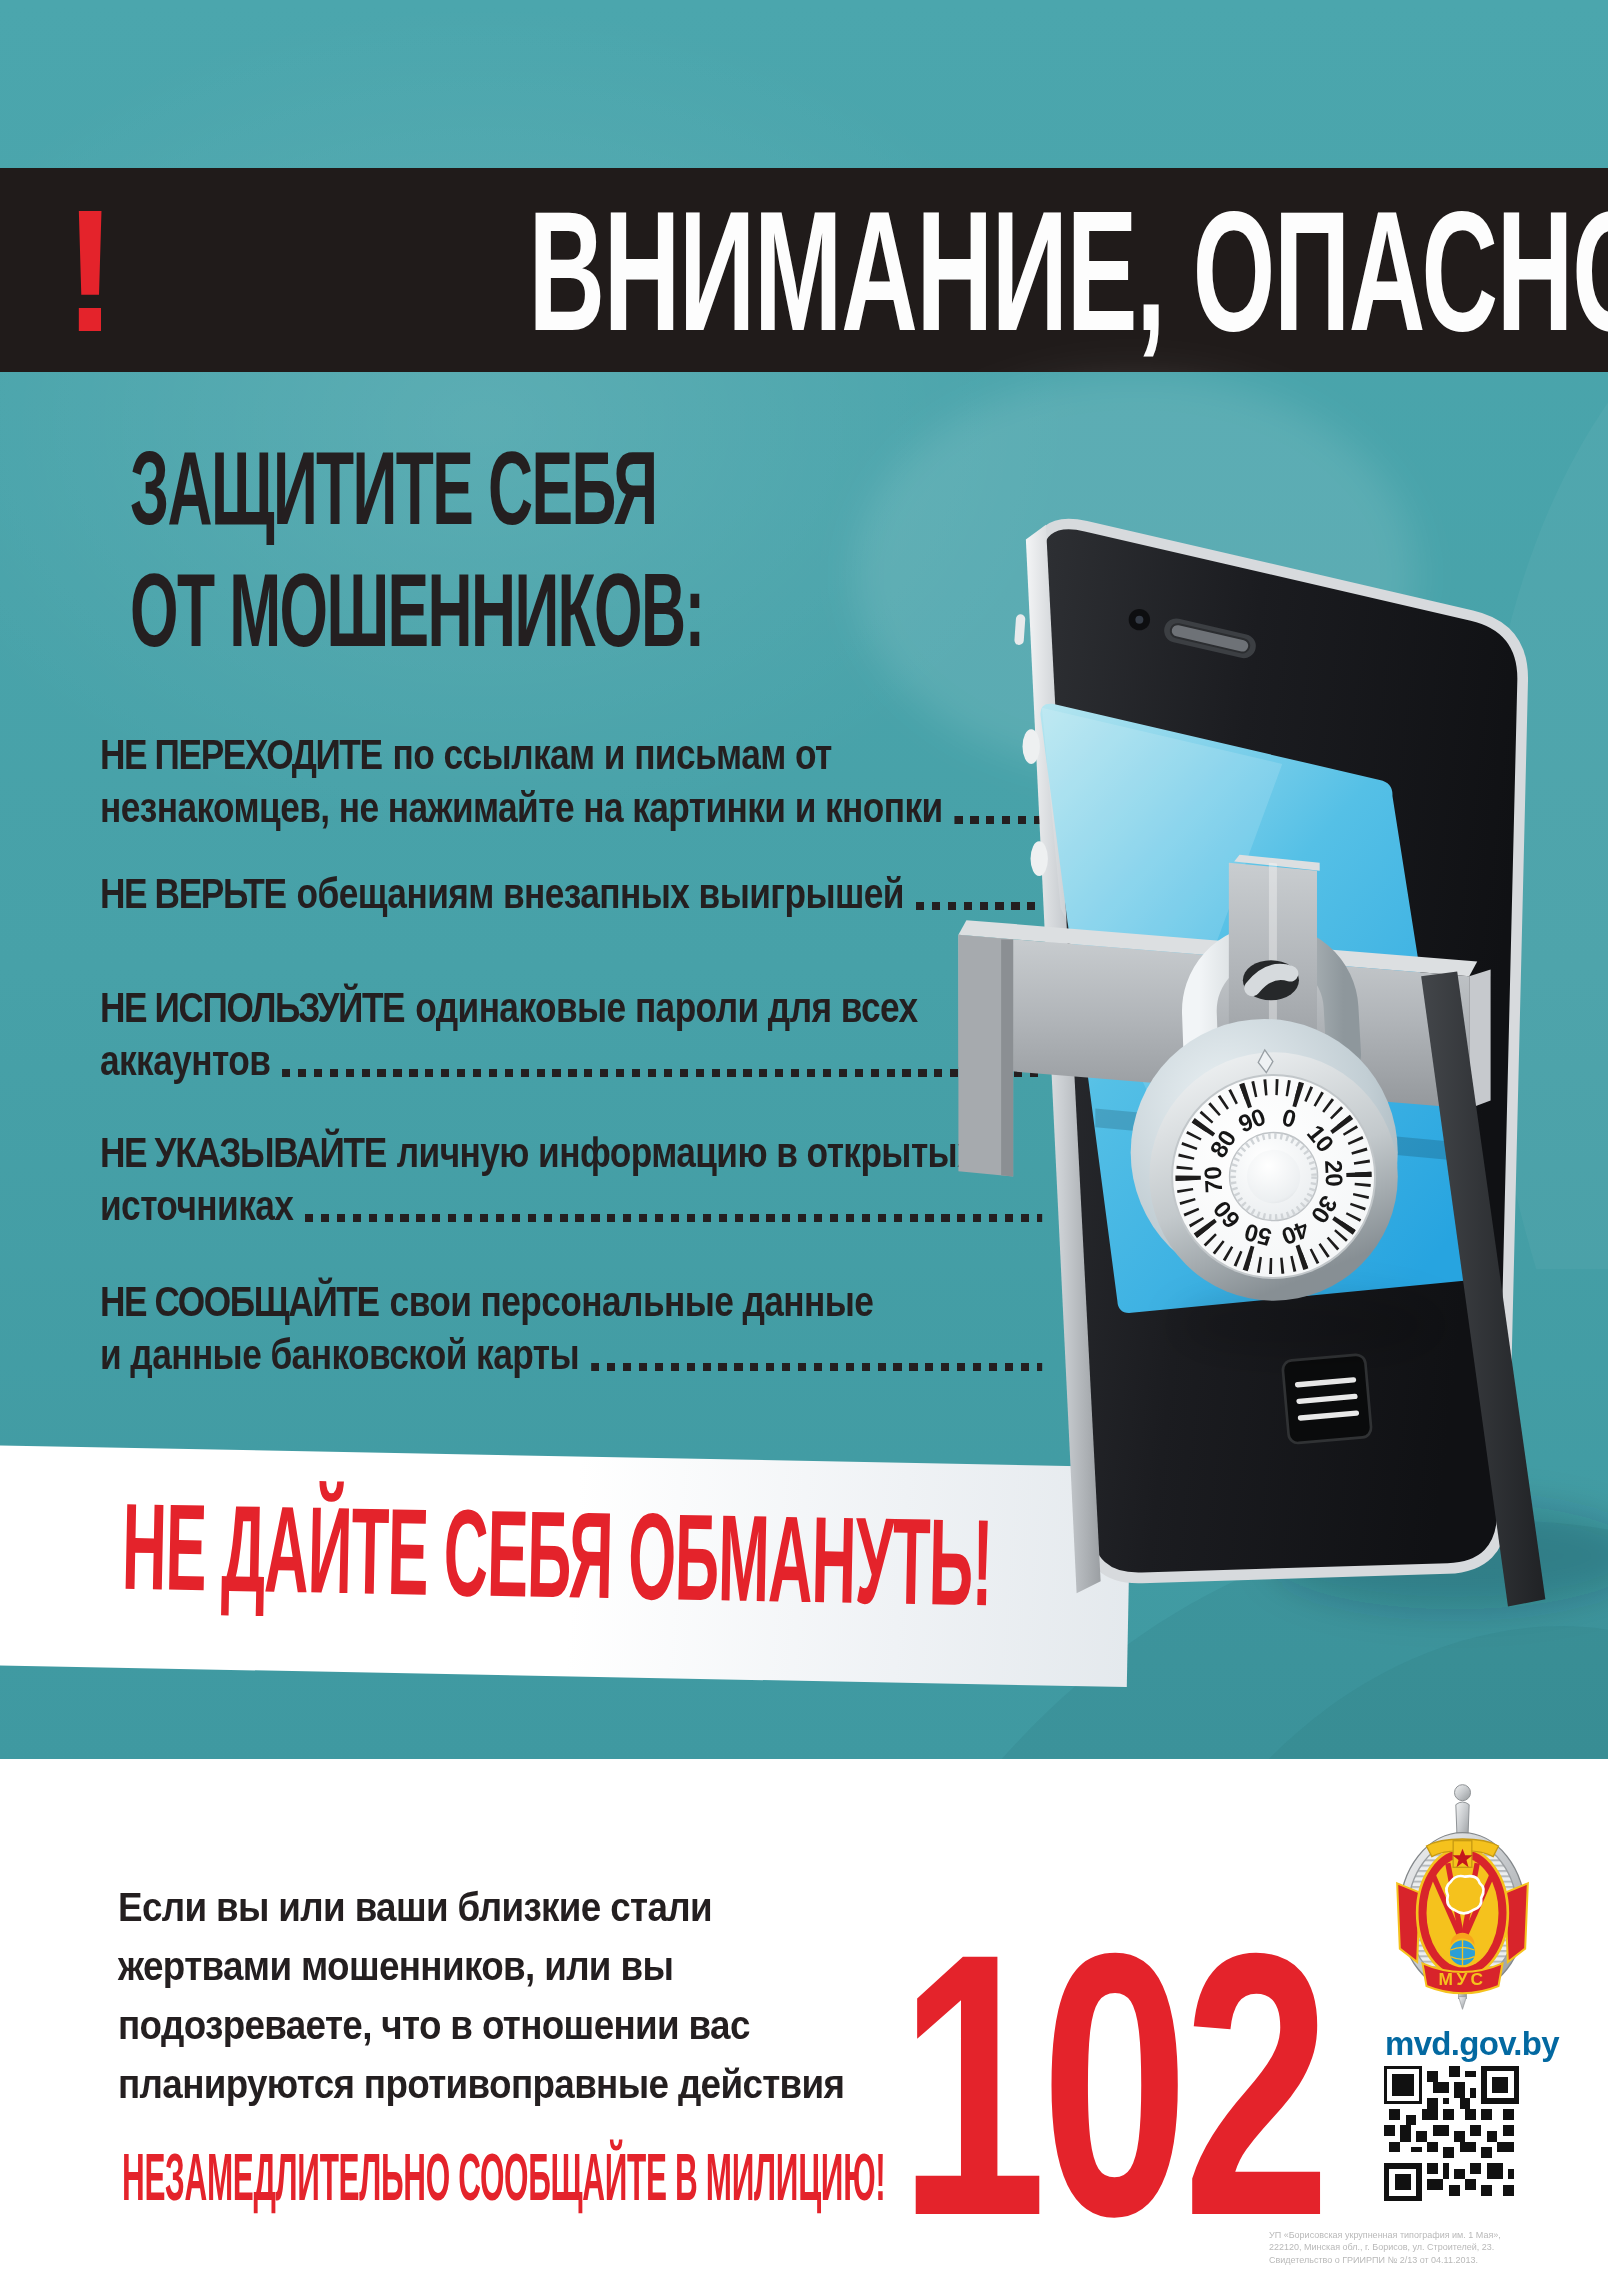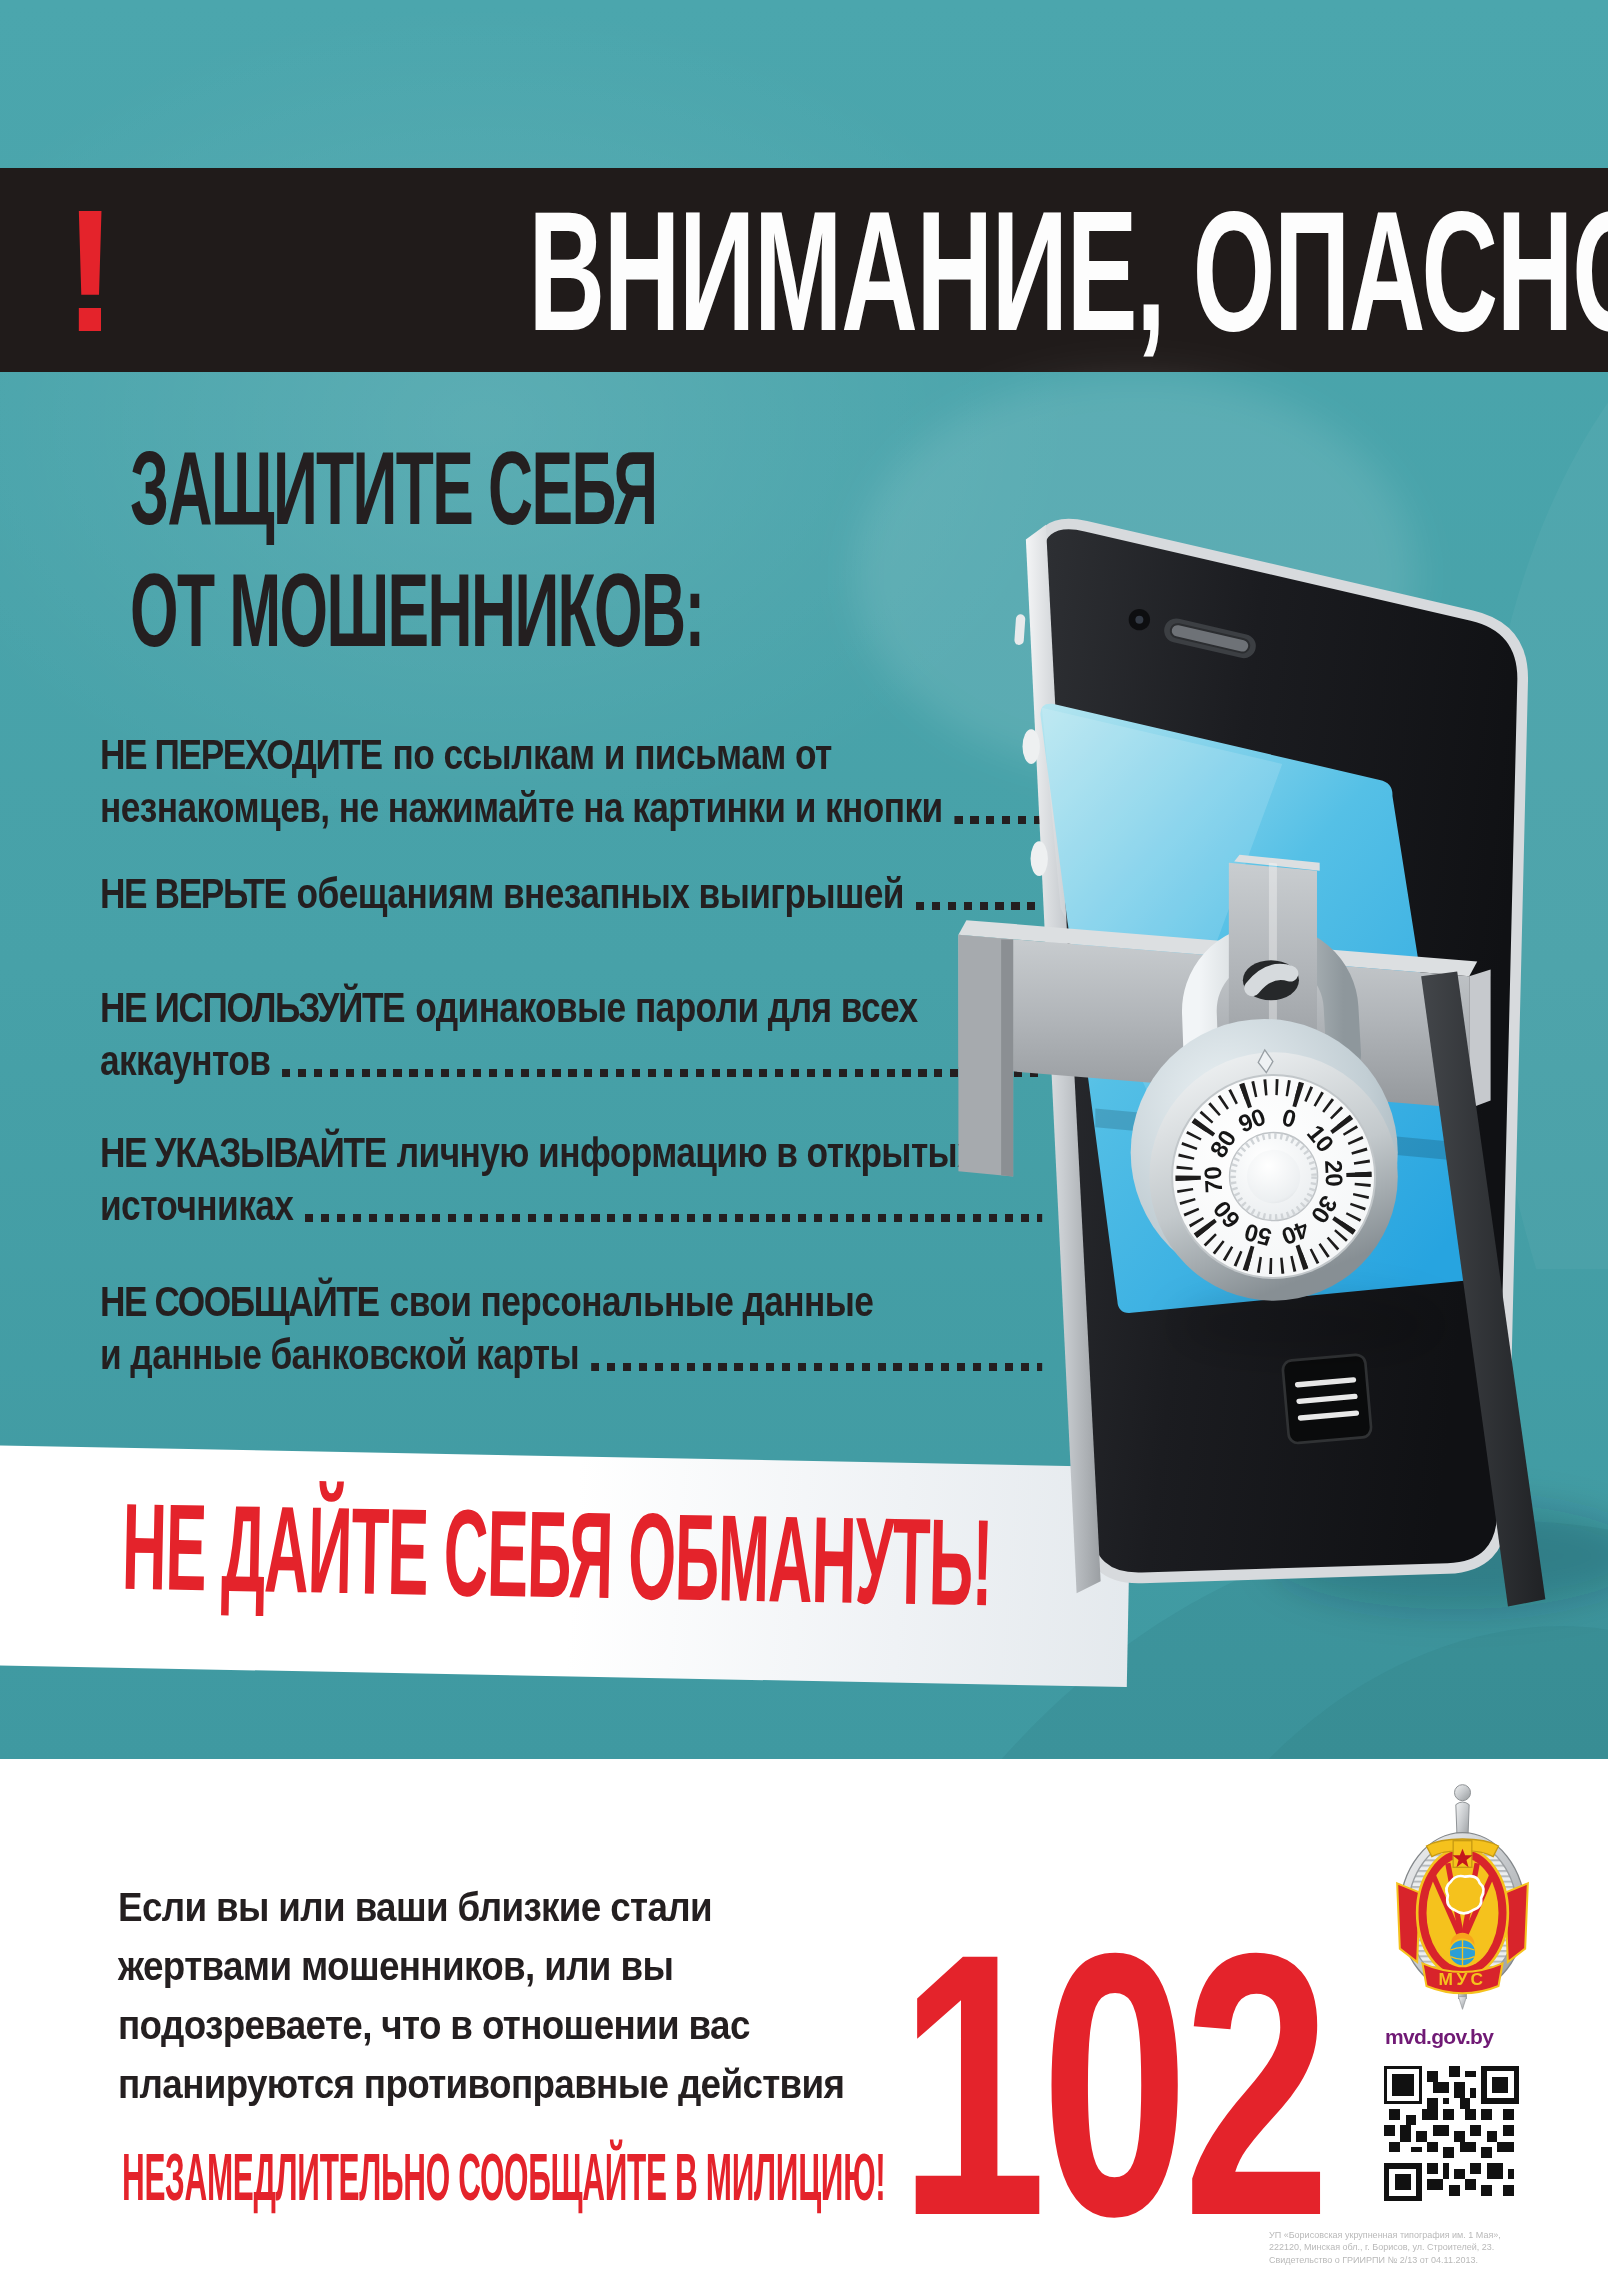--- a/index.html
+++ b/index.html
@@ -72,21 +72,21 @@
     font-size:67px;line-height:1;letter-spacing:-0.7px;
     transform:scaleX(0.47);transform-origin:0 0;white-space:nowrap;
   }
   .phone-number{
     position:absolute;left:899px;top:1897px;color:#e4232b;font-weight:700;
     font-size:374px;line-height:1;letter-spacing:-8px;
     transform:scaleX(0.71);transform-origin:0 0;white-space:nowrap;
   }
   .site{
     position:absolute;left:1385px;top:2025px;width:142px;text-align:left;
-    color:#701a75;font-weight:700;font-size:21px;letter-spacing:-0.7px;
+    color:#0369a1;font-weight:700;font-size:33px;letter-spacing:-0.7px;
   }
   .emblem{position:absolute;left:1389px;top:1782px;width:147px;height:230px;}
   .qr{position:absolute;left:1384px;top:2066px;width:135px;height:135px;}
   .imprint{
     position:absolute;left:1269px;top:2229px;width:248px;
     color:#b9b9b9;font-size:9px;line-height:1.38;font-weight:400;
   }
 </style>
 </head>
 <body>

